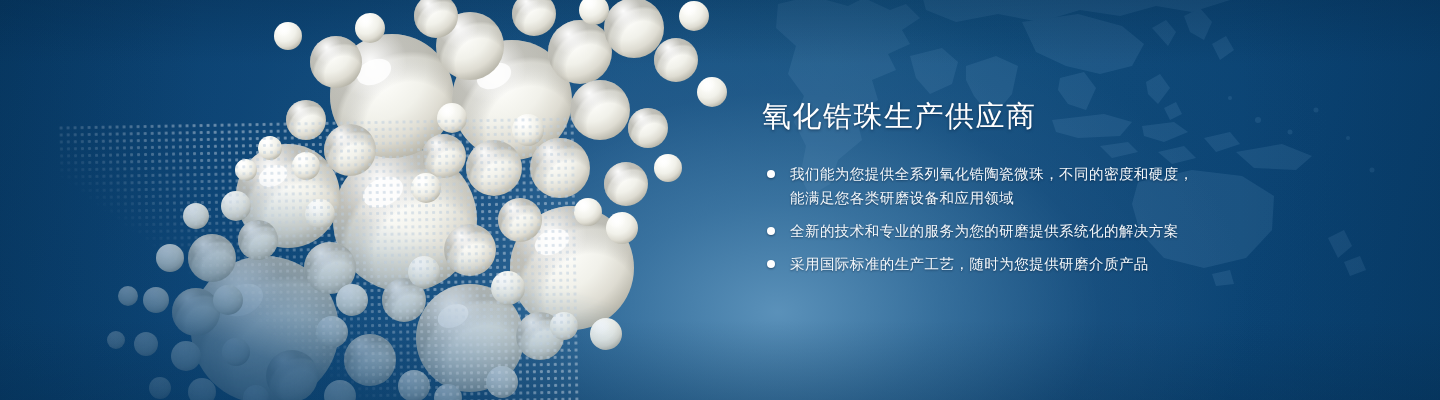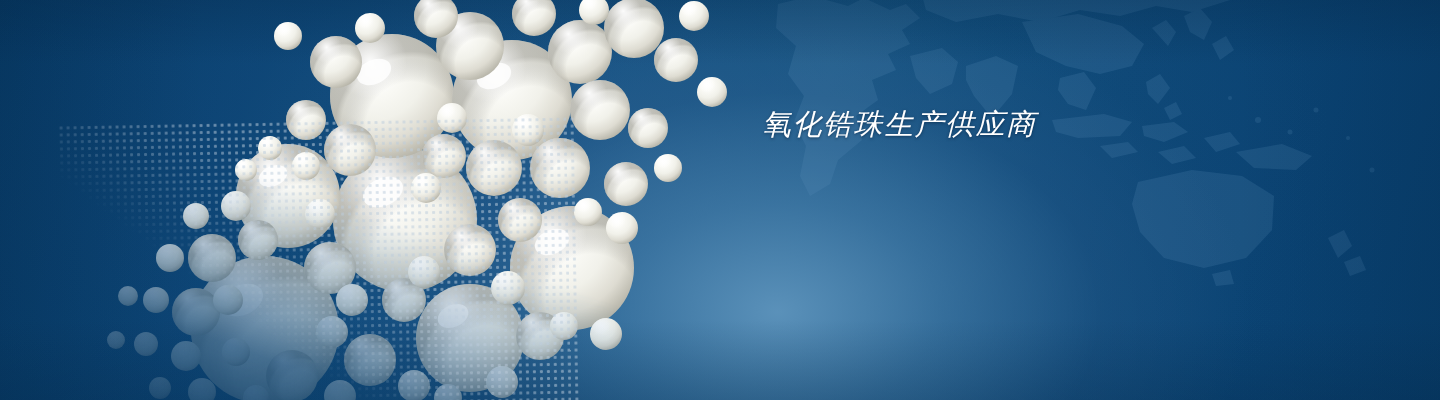--- a/index.html
+++ b/index.html
@@ -103,23 +103,22 @@
     mask-image:
       linear-gradient(38deg, rgba(0,0,0,0) 34%, rgba(0,0,0,0.55) 46%, rgba(0,0,0,1) 58%, rgba(0,0,0,1) 100%);
     transform: rotate(-1deg);
   }
 
   
 
   .copy {
     position: absolute;
     left: 762px;
-    top: 104px;
+    top: 96px;
     width: 520px;
-    font-style: italic;
   }
 
   .headline {
     margin: 0;
     font-size: 29px;
     line-height: 40px;
     font-weight: 400;
     letter-spacing: 1.5px;
     color: #ffffff;
     text-shadow: 0 1px 3px rgba(0,24,50,0.55);
@@ -452,15 +451,34 @@
       </g>
     </svg>
   </div>
 
   <div class="halftone"></div>
 
   <div class="copy">
 
     <h1 class="headline">氧化锆珠生产供应商</h1>
 
+    <ul class="bullets">
+
+      <li class="bullet">
+        <span class="dot"></span>
+        <span>我们能为您提供全系列氧化锆陶瓷微珠，不同的密度和硬度，</span>
+        <span class="line2">能满足您各类研磨设备和应用领域</span>
+      </li>
+
+      <li class="bullet">
+        <span class="dot"></span>
+        <span>全新的技术和专业的服务为您的研磨提供系统化的解决方案</span>
+      </li>
+
+      <li class="bullet">
+        <span class="dot"></span>
+        <span>采用国际标准的生产工艺，随时为您提供研磨介质产品</span>
+      </li>
+
+    </ul>
   </div>
 
 </div>
 
 </body></html>

